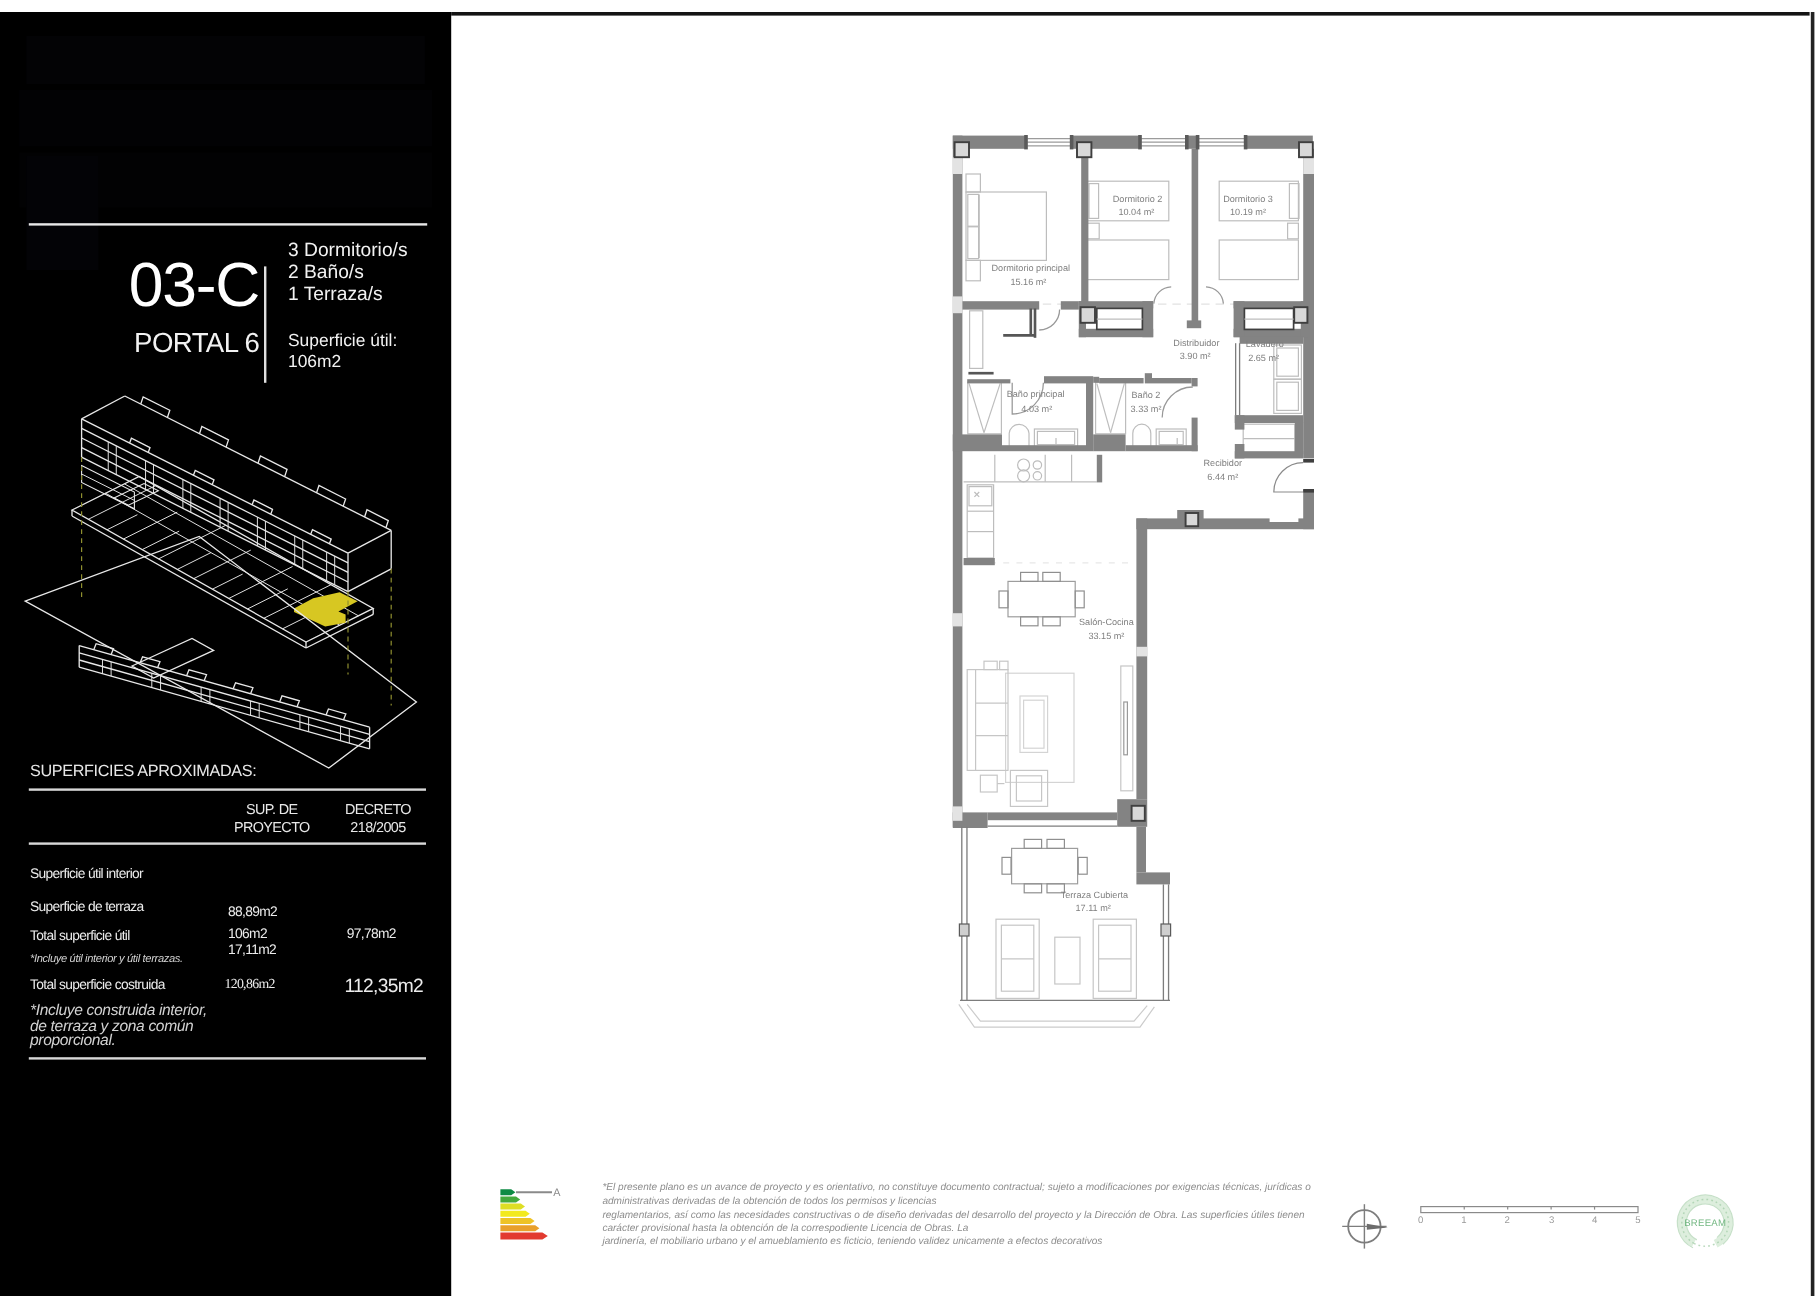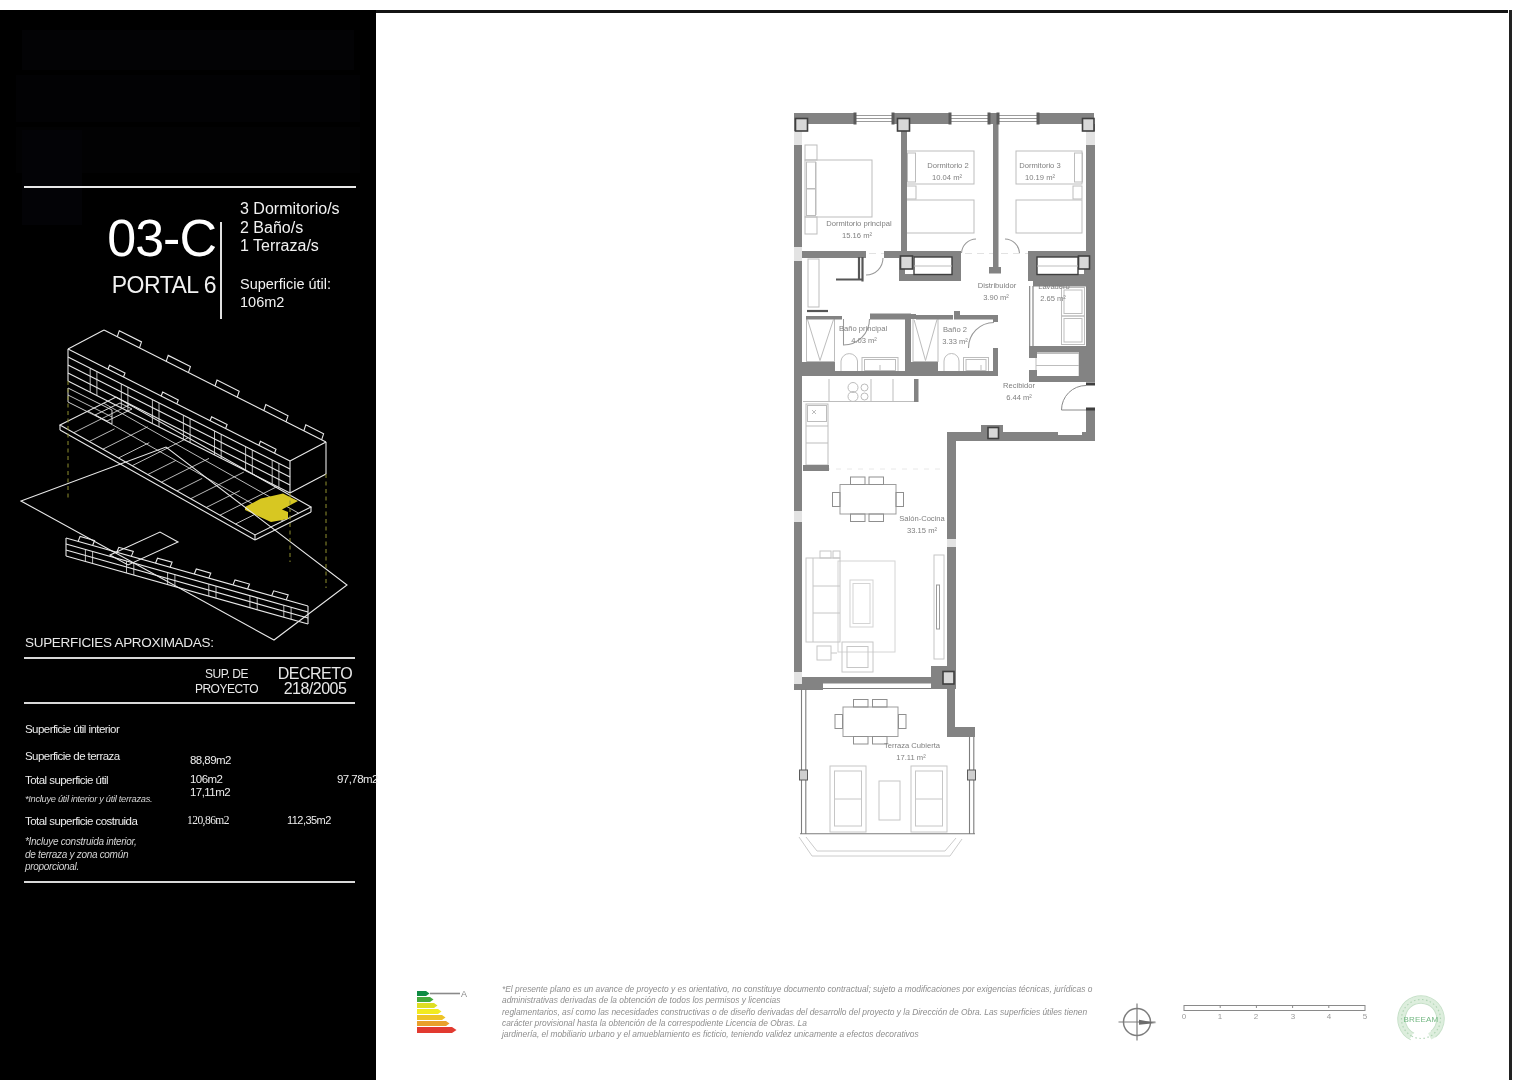--- a/index.html
+++ b/index.html
@@ -119,34 +119,34 @@
 <line x1="68" y1="71" x2="68" y2="190"></line>
 <line x1="326" y1="164" x2="326" y2="278"></line>
 <line x1="290" y1="183" x2="290" y2="252"></line>
 </g>
 
   </svg>
 
   <div class="sb" id="supap" style="left:25px;top:625px;font-size:13.5px;letter-spacing:-0.3px;color:#e8e8e8;">SUPERFICIES APROXIMADAS:</div>
   <div class="sb" style="left:24px;top:647px;width:331px;height:2px;background:#d8d8d8"></div>
   <div class="sb" style="left:170px;top:657px;width:113px;text-align:center;font-size:12px;letter-spacing:-0.5px;line-height:14.5px;color:#e8e8e8;">SUP. DE<br>PROYECTO</div>
-  <div class="sb" style="left:270px;top:657px;width:90px;text-align:center;font-size:16px;letter-spacing:-0.5px;line-height:14.5px;color:#e8e8e8;">DECRETO<br>218/2005</div>
+  <div class="sb" style="left:270px;top:657px;width:90px;text-align:center;font-size:12px;letter-spacing:-0.5px;line-height:14.5px;color:#e8e8e8;">DECRETO<br>218/2005</div>
   <div class="sb" style="left:24px;top:692px;width:331px;height:2px;background:#d8d8d8"></div>
   <div class="sb" style="left:25px;top:713px;font-size:11.5px;letter-spacing:-0.55px;color:#ececec;">Superficie útil interior</div>
   <div class="sb" style="left:190px;top:712px;font-size:11.5px;letter-spacing:-0.55px;color:#ececec;margin-top:32px;">88,89m2</div>
   <div class="sb" style="left:25px;top:740px;font-size:11.5px;letter-spacing:-0.55px;color:#ececec;">Superficie de terraza</div>
   <div class="sb" style="left:190px;top:739px;font-size:11.5px;letter-spacing:-0.55px;color:#ececec;margin-top:37px;">17,11m2</div>
   <div class="sb" style="left:25px;top:764px;font-size:11.5px;letter-spacing:-0.55px;color:#ececec;">Total superficie útil</div>
   <div class="sb" style="left:190px;top:763px;font-size:11.5px;letter-spacing:-0.55px;color:#ececec;">106m2</div>
-  <div class="sb" style="left:289px;top:763px;font-size:11.5px;letter-spacing:-0.55px;color:#ececec;margin-left:48px;">97,78m2</div>
+  <div class="sb" style="left:289px;top:763px;font-size:11.5px;letter-spacing:-0.55px;color:#ececec;">97,78m2</div>
   <div class="sb" style="left:25px;top:784px;font-size:9.3px;font-style:italic;letter-spacing:-0.3px;color:#d2d2d2;">*Incluye útil interior y útil terrazas.</div>
   <div class="sb" style="left:25px;top:805px;font-size:11.5px;letter-spacing:-0.55px;color:#ececec;">Total superficie costruida</div>
   <div class="sb" style="left:187px;top:804px;font-size:11.5px;letter-spacing:-0.55px;color:#ececec;font-family:Liberation Serif, serif;">120,86m2</div>
-  <div class="sb" style="left:287px;top:804px;font-size:11px;letter-spacing:-0.55px;color:#ececec;">112,35m2</div>
-  <div class="sb" style="left:25px;top:826px;font-size:10px;font-style:italic;letter-spacing:-0.3px;line-height:12.5px;color:#d2d2d2;">*Incluye construida interior,<br>de terraza y zona común<br>proporcional.</div>
+  <div class="sb" style="left:287px;top:804px;font-size:16px;letter-spacing:-0.55px;color:#ececec;">112,35m2</div>
+  <div class="sb" style="left:25px;top:826px;font-size:13px;font-style:italic;letter-spacing:-0.3px;line-height:12.5px;color:#d2d2d2;">*Incluye construida interior,<br>de terraza y zona común<br>proporcional.</div>
   <div class="sb" style="left:24px;top:871px;width:331px;height:2px;background:#d8d8d8"></div>
 </div>
 
 <svg class="abs" id="plan" style="left:0;top:0;z-index:1" width="1513" height="1080" viewBox="0 0 1513 1080">
 <g id="dashes" stroke="#e2e2e2" stroke-width="1" stroke-dasharray="7 5" fill="none">
   <line x1="797" y1="253.5" x2="1092" y2="253.5"></line>
   <line x1="803" y1="469" x2="946" y2="469" stroke="#e8e8e8" stroke-dasharray="5 6"></line>
 </g>
 <g id="furn" stroke="#bdbdbd" stroke-width="1" fill="none">
   <rect x="805" y="160" width="67" height="57"></rect>

